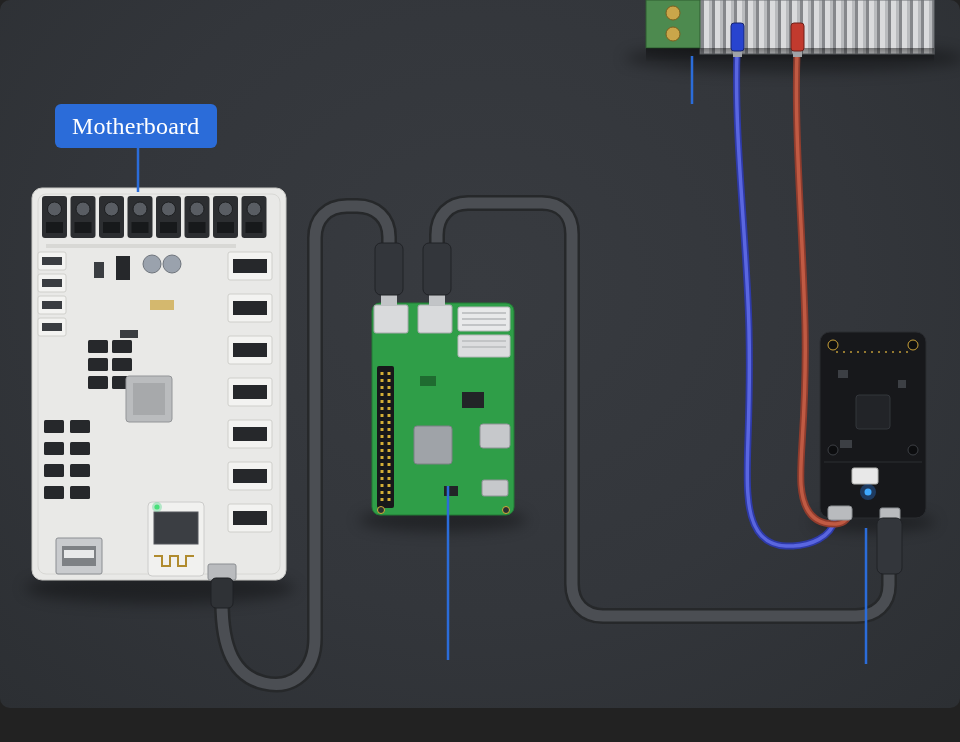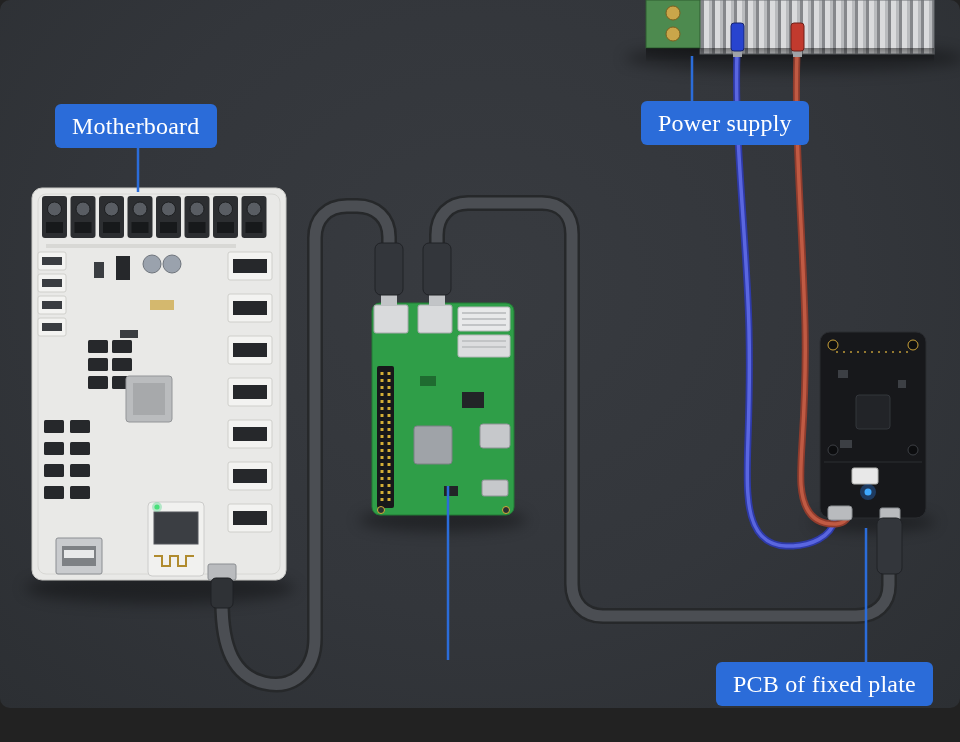--- a/index.html
+++ b/index.html
@@ -233,20 +233,14 @@
     <line x1="138" y1="148" x2="138" y2="192"></line>
     <line x1="692" y1="104" x2="692" y2="56"></line>
     <line x1="448" y1="660" x2="448" y2="486"></line>
     <line x1="866" y1="664" x2="866" y2="528"></line>
   </g>
 </svg>
 
 <div class="label" id="label-motherboard">
   <span>Motherboard</span>
 </div>
-<div class="label" id="label-power-supply">
-  <span>Power supply</span>
+
 </div>
-<div class="label" id="label-pcb-fixed-plate">
-  <span>PCB of fixed plate</span>
-</div>
-
-</div>
 
 </body></html>

